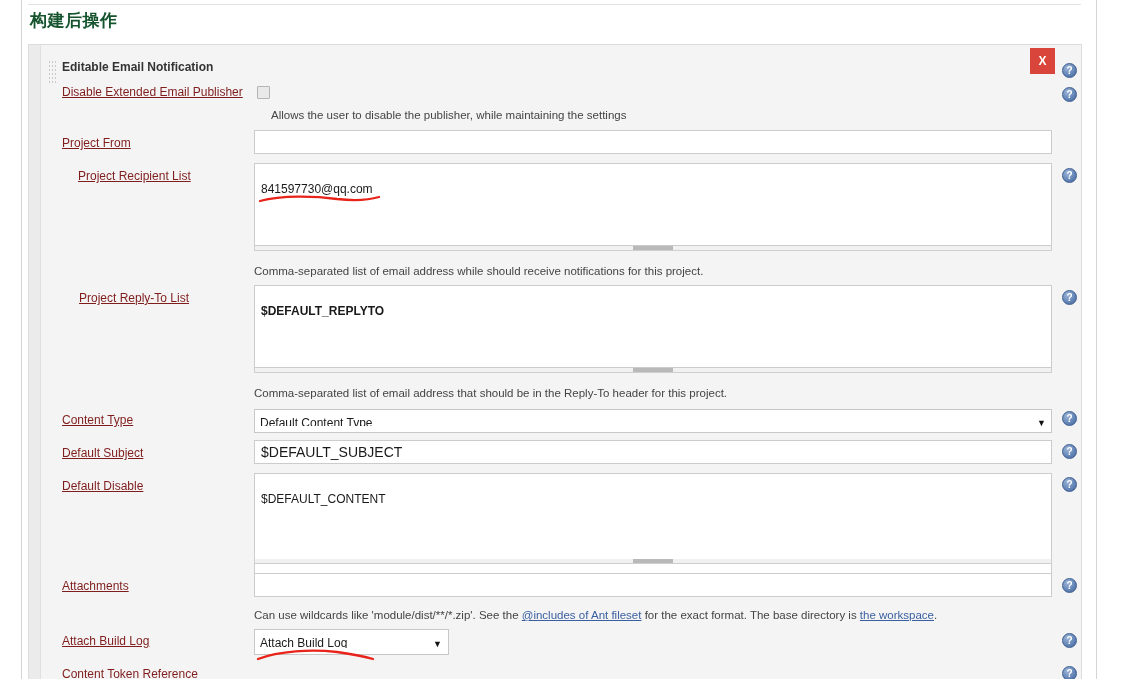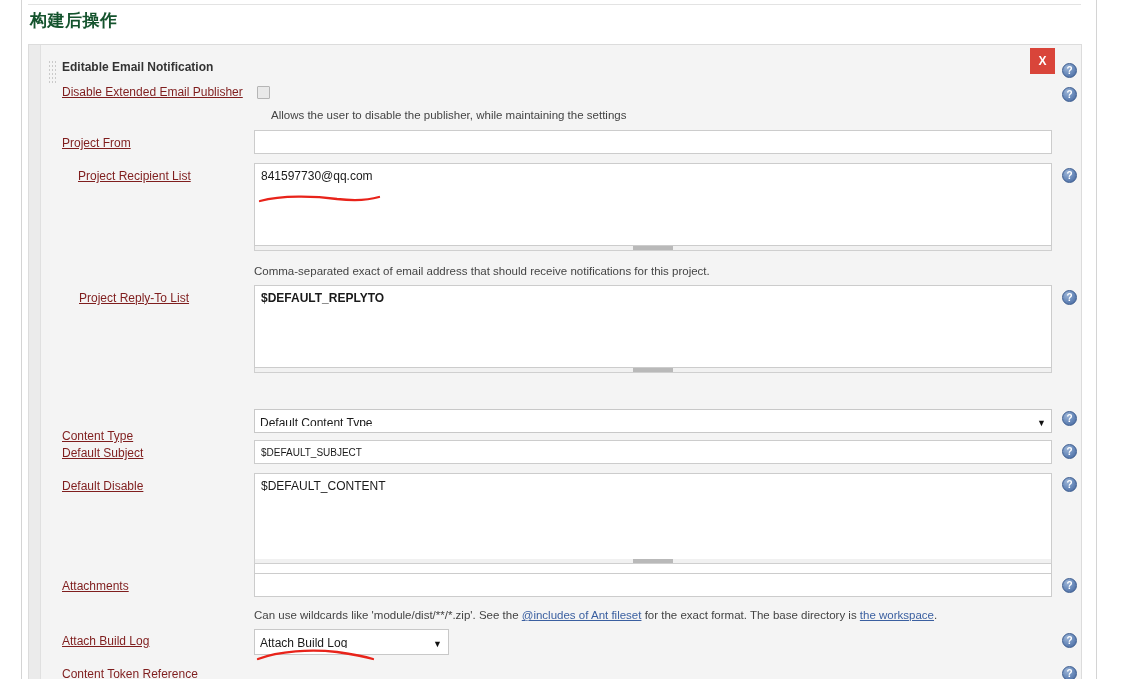--- a/index.html
+++ b/index.html
@@ -137,34 +137,34 @@
     color: #3a5fa0;
   }
 
   
   .txt {
     position: absolute;
     box-sizing: border-box;
     background: #ffffff;
     border: 1px solid #cccccc;
     font-family: "Liberation Sans", sans-serif;
-    font-size: 10px;
+    font-size: 14px;
     color: #1a1a1a;
     padding: 3px 6px;
     outline: none;
   }
   .ta {
     position: absolute;
     box-sizing: border-box;
     background: #ffffff;
     border: 1px solid #cccccc;
     font-family: "Liberation Sans", sans-serif;
     font-size: 12px;
     color: #1a1a1a;
-    padding: 4px 6px;
+    padding: 17px 6px;
     resize: none;
     outline: none;
     overflow: hidden;
     line-height: 1.45;
   }
   
   .ta-handle {
     position: absolute;
     height: 5px;
     background: #f1f1f1;
@@ -274,31 +274,32 @@
     <div class="row-label" style="left:33px; top:40px;">Disable Extended Email Publisher</div>
     <div class="cbx" style="left:228px; top:41px;"></div>
     <div class="desc" style="left:242px; top:64px;">Allows the user to disable the publisher, while maintaining the settings</div>
 
     <div class="row-label" style="left:33px; top:91px;">Project From</div>
     <input class="txt" style="left: 225px; top: 85px; width: 798px; height: 24px;" value="">
 
     <div class="row-label" style="left:33px; top:124px;margin-left:16px;">Project Recipient List</div>
     <textarea class="ta" style="left: 225px; top: 118px; width: 798px; height: 83px;">841597730@qq.com</textarea>
     <div class="ta-handle" style="left:225px; top:201px; width:798px;"></div>
-    <div class="desc" style="left:225px; top:220px;">Comma-separated exact of email address that should receive notifications for this project.</div>
+    <div class="desc" style="left:225px; top:220px;">Comma-separated list of email address while should receive notifications for this project.</div>
 
     <svg class="annot" style="left:228px; top:146px;" width="125" height="16">
       <path d="M3,10 C25,4 58,5 80,8 C98,10 112,9 122,6" stroke="#e8231a" stroke-width="2.3" fill="none" stroke-linecap="round"></path>
     </svg>
 
     <div class="row-label" style="left:50px; top:246px;">Project Reply-To List</div>
     <textarea class="ta" style="left: 225px; top: 240px; width: 798px; height: 83px; font-weight: bold;">$DEFAULT_REPLYTO</textarea>
     <div class="ta-handle" style="left:225px; top:323px; width:798px;"></div>
-
-    <div class="row-label" style="left:33px; top:368px;margin-top:16px;">Content Type</div>
+    <div class="desc" style="left:225px; top:342px;">Comma-separated list of email address that should be in the Reply-To header for this project.</div>
+
+    <div class="row-label" style="left:33px; top:368px;">Content Type</div>
     <select class="sel" style="left:225px; top:364px; width:798px;"><option>Default Content Type</option><option>Plain Text (text/plain)</option><option>HTML (text/html)</option><option>Both HTML and Plain Text</option></select>
     <div class="sel-arrow" style="left:1008px; top:374px;">▼</div>
 
     <div class="row-label" style="left:33px; top:401px;">Default Subject</div>
     <input class="txt" style="left: 225px; top: 395px; width: 798px; height: 24px;" value="$DEFAULT_SUBJECT">
 
     <div class="row-label" style="left:33px; top:434px;">Default Disable</div>
     <textarea class="ta" style="left: 225px; top: 428px; width: 798px; height: 112px;">$DEFAULT_CONTENT</textarea>
     <div class="ta-handle" style="left:225px; top:514px; width:798px;"></div>
 

